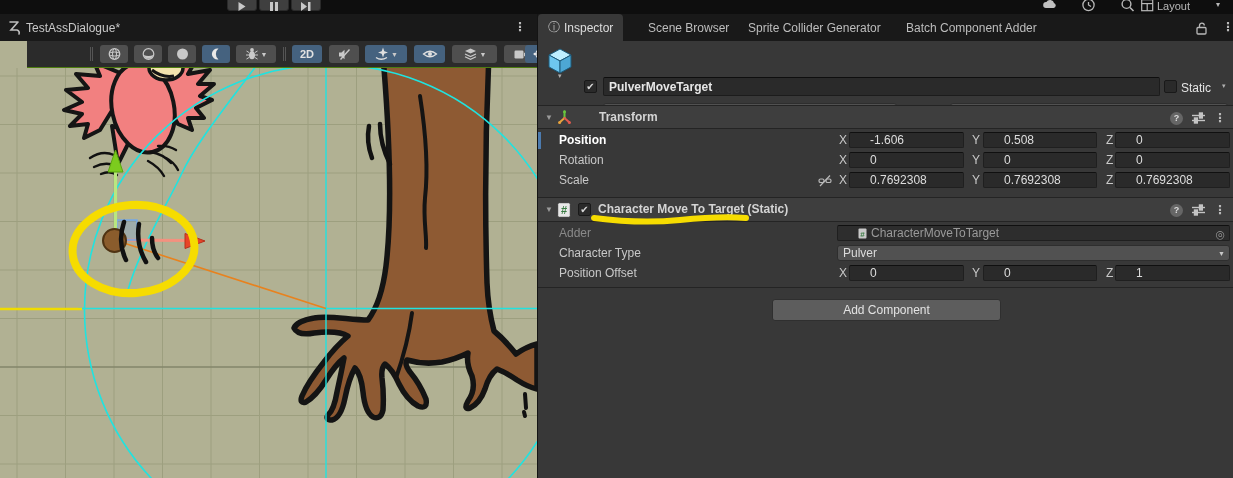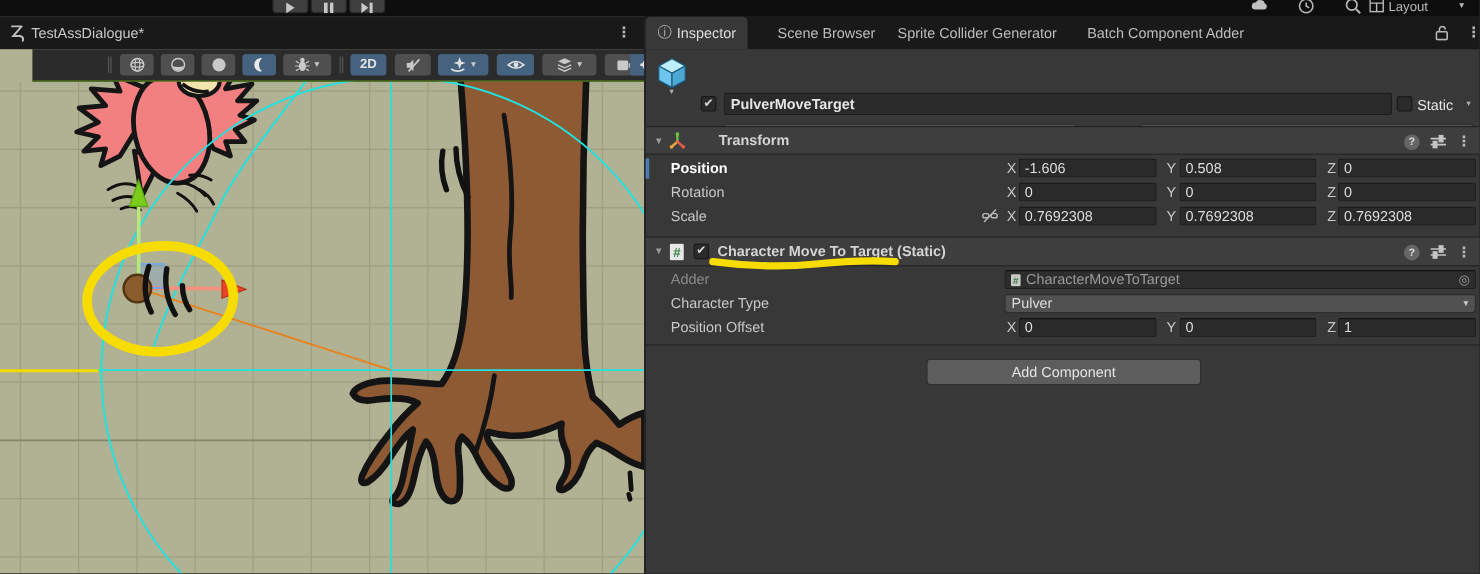--- a/index.html
+++ b/index.html
@@ -41,21 +41,21 @@
   .dd .ddc{position:absolute;right:4px;top:4px;font-size:7px;color:#c9c9c9;line-height:7px;}
   
   .comp-header{position:absolute;left:0;width:696px;height:24px;background:#3e3e3e;border-top:1px solid #242424;border-bottom:1px solid #242424;box-sizing:border-box;}
   .fold{position:absolute;left:7px;top:7px;font-size:8px;color:#9a9a9a;}
   .comp-title{position:absolute;top:4px;font-size:12px;font-weight:bold;color:#d4d4d4;}
   .hicons{position:absolute;top:5px;right:8px;display:flex;gap:9px;align-items:center;}
   .helpicon{width:13px;height:13px;border-radius:50%;background:#666;color:#ddd;font-size:9px;font-weight:bold;text-align:center;line-height:13px;}
   .irow{position:absolute;left:0;width:696px;height:18px;}
   .ilabel{position:absolute;left:21px;top:2px;font-size:12px;color:#c8c8c8;}
   .axis{position:absolute;top:2px;font-size:12px;color:#c8c8c8;}
-  .nfield{position:absolute;top:1px;height:16px;background:#2a2a2a;border:1px solid #1f1f1f;border-top-color:#101010;border-radius:2px;font-size:12px;color:#dedede;line-height:14px;padding:0 4px;box-sizing:border-box;}
+  .nfield{position:absolute;top:1px;height:16px;background:#2a2a2a;border:1px solid #1f1f1f;border-top-color:#101010;border-radius:2px;font-size:12px;color:#dedede;line-height:14px;padding:0 20px;box-sizing:border-box;}
   .ax-x{left:301px;} .fx{left:311px;width:115px;}
   .ax-y{left:434px;} .fy{left:445px;width:114px;}
   .ax-z{left:568px;} .fz{left:577px;width:115px;}
   #override-bar{position:absolute;left:0;top:118px;width:3px;height:17px;background:#4c7baf;}
   #add-component-btn{position:absolute;left:234px;top:285px;width:229px;height:22px;background:#5d5d5d;border:1px solid #2f2f2f;border-radius:3px;box-sizing:border-box;color:#e3e3e3;font-size:12px;text-align:center;line-height:20px;}
 </style>
 </head>
 <body>
 
 <div id="topbar" class="abs">

